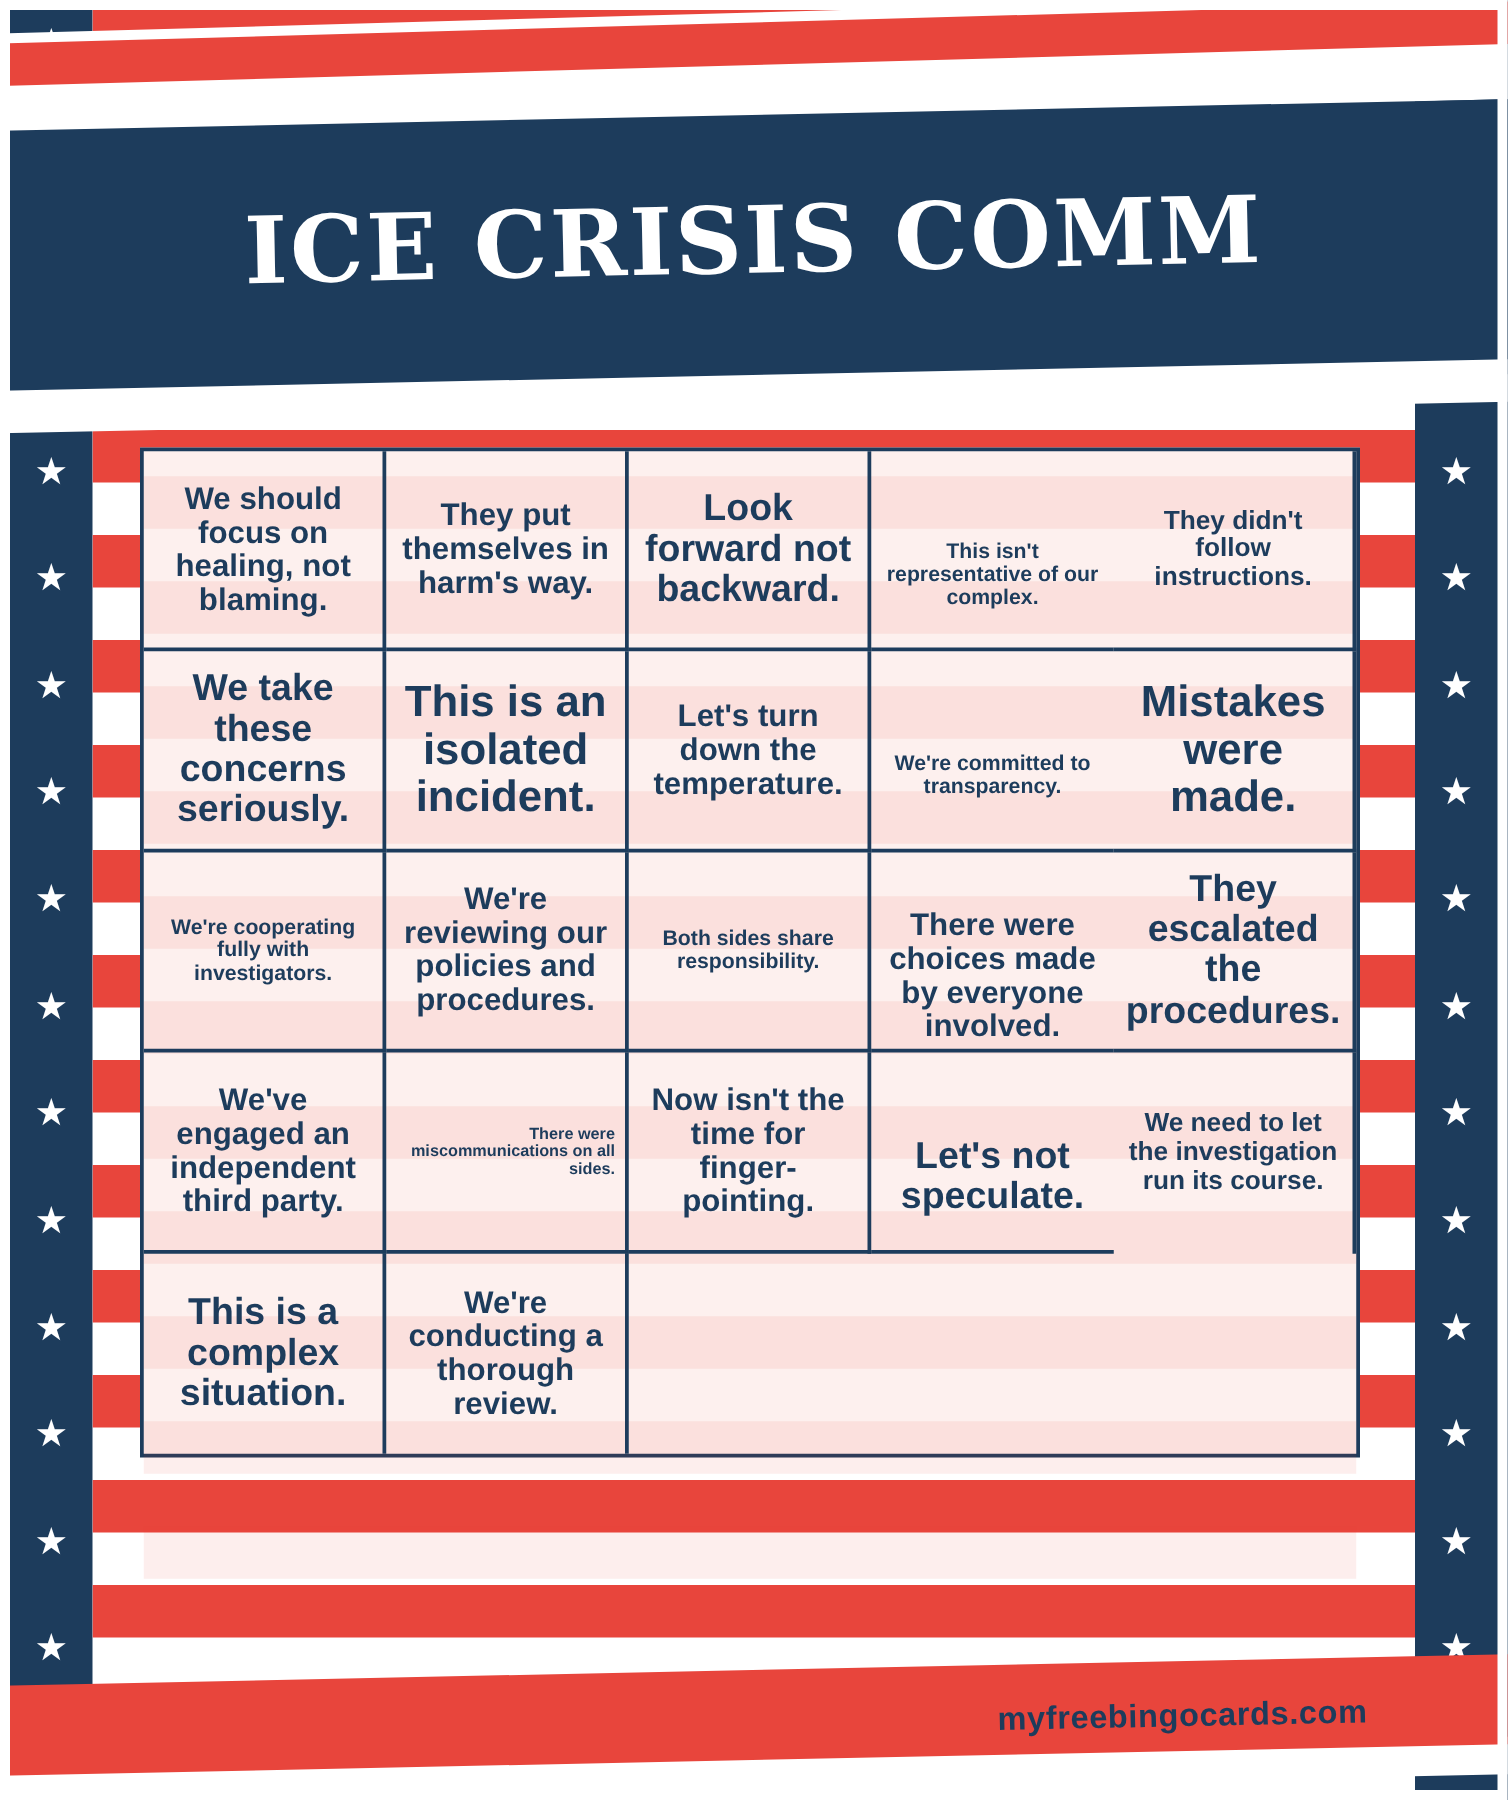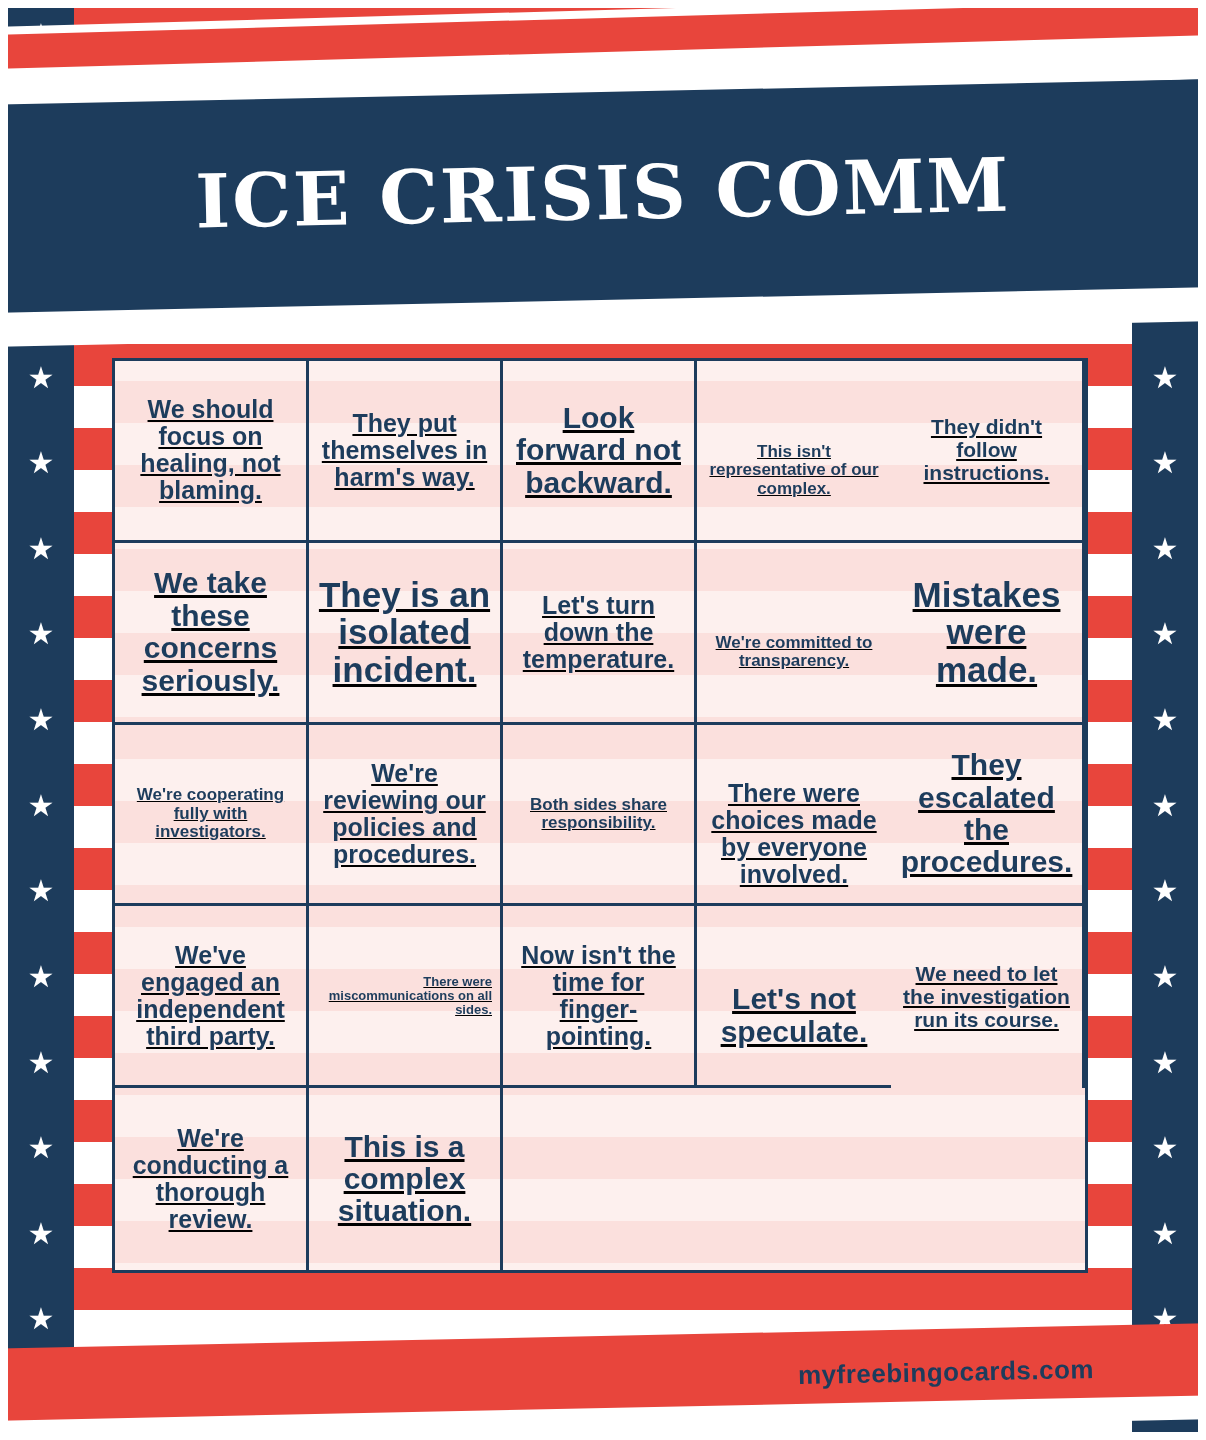--- a/index.html
+++ b/index.html
@@ -174,29 +174,28 @@
     z-index: 22;
     transform: rotate(-1.2deg);
   }
 
   
   .grid-wrap {
     position: absolute;
     left: 112px;
     top: 358px;
     width: 976px;
-    height: 915px;
+    height: 808px;
     z-index: 25;
     border: 3px solid #1d3c5c;
     box-sizing: border-box;
     background: #fdf0ee;
     display: grid;
     grid-template-columns: repeat(5, 1fr);
     grid-template-rows: repeat(5, 1fr);
-    text-decoration: underline;
   }
   .cell {
     border-right: 3px solid #1d3c5c;
     border-bottom: 3px solid #1d3c5c;
     box-sizing: border-box;
     display: flex;
     align-items: center;
     justify-content: center;
     text-align: center;
     padding: 6px 8px;
@@ -336,21 +335,21 @@
         <span>This isn't representative of our complex.</span>
       </div>
 
     <div class="cell s-sm">
         <span>They didn't follow instructions.</span>
       </div>
     <div class="cell s-lg">
         <span>We take these concerns seriously.</span>
       </div>
     <div class="cell s-xl">
-        <span>They is an isolated incident.</span>
+        <span>This is an isolated incident.</span>
       </div>
     <div class="cell s-md">
         <span>Let's turn down the temperature.</span>
       </div>
 
     <div class="cell s-xs">
         <span>We're committed to transparency.</span>
       </div>
     <div class="cell s-xl">
         <span>Mistakes were made.</span>
@@ -380,25 +379,25 @@
 
     <div class="cell s-md">
         <span>Now isn't the time for finger-pointing.</span>
       </div>
     <div class="cell s-lg">
         <span>Let's not speculate.</span>
       </div>
     <div class="cell s-sm">
         <span>We need to let the investigation run its course.</span>
       </div>
-    <div class="cell s-md">
-        <span>We're conducting a thorough review.</span>
-      </div>
     <div class="cell s-lg">
         <span>This is a complex situation.</span>
+      </div>
+    <div class="cell s-md">
+        <span>We're conducting a thorough review.</span>
       </div>
   </div>
 
   <div class="bottom-red-band"></div>
   <div class="bottom-white-band"></div>
   <div class="footer-text">myfreebingocards.com</div>
 
   <div class="page-margin"></div>
 </div>
 

